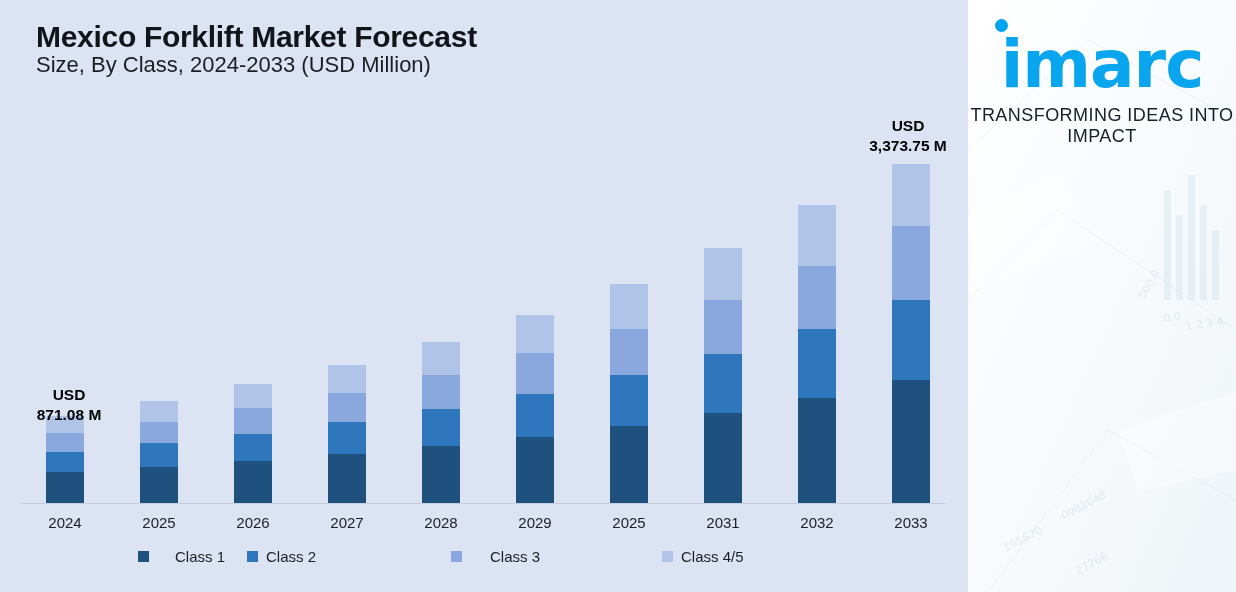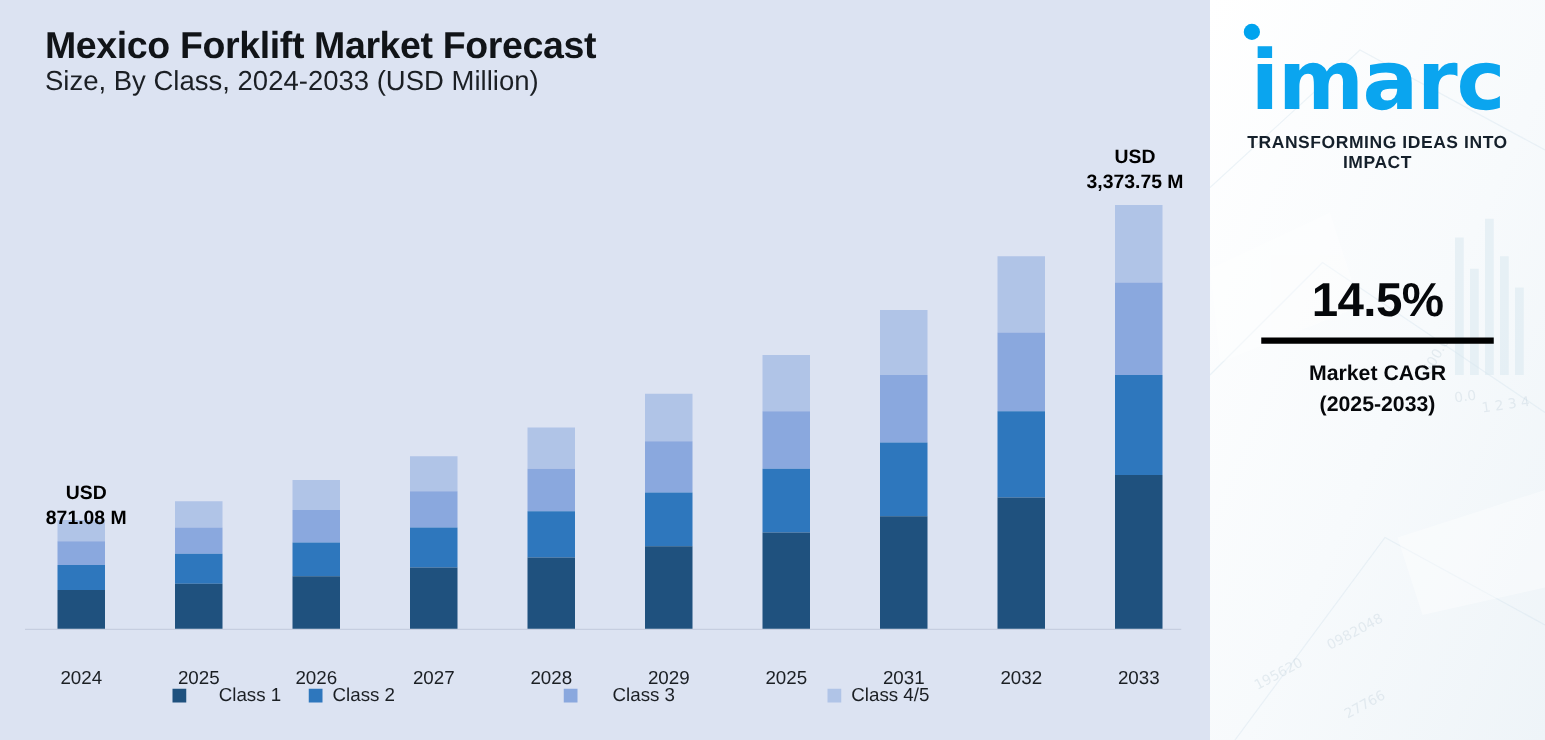--- a/index.html
+++ b/index.html
@@ -63,21 +63,20 @@
   .seg.c3 { background: #8aa8de; }
   .seg.c4 { background: #b0c4e7; }
 
   .xlabel {
     position: absolute;
     top: 514px;
     width: 80px;
     text-align: center;
     font-size: 15px;
     color: #1b1f24;
-    margin-top: 20px;
   }
 
   .callout {
     position: absolute;
     text-align: center;
     font-size: 15.5px;
     font-weight: bold;
     color: #000000;
     line-height: 1.28;
     white-space: nowrap;
@@ -136,22 +135,22 @@
   .logo-text {
     font-family: "DejaVu Sans", sans-serif;
     font-size: 66px;
     font-weight: bold;
     color: #0aa5ef;
     letter-spacing: -1px;
     line-height: 1;
     padding-top: 14px;
   }
   .logo-tagline {
-    font-size: 14px;
-    font-weight: bold;
+    font-size: 18px;
+    font-weight: normal;
     color: #15202b;
     letter-spacing: 0.45px;
     margin-top: 7px;
   }
 
   .cagr-block {
     position: absolute;
     left: 0; top: 222px;
     width: 268px;
     text-align: center;
@@ -357,21 +356,15 @@
         <text x="110" y="575" transform="rotate(-28 110 575)">27766</text>
       </g>
     </svg>
 
     <div class="logo-wrap">
       <div class="logo-dot"></div>
       <div class="logo-text">imarc</div>
       <div class="logo-tagline">TRANSFORMING IDEAS INTO IMPACT</div>
     </div>
 
-    <div class="cagr-block">
-      <div class="cagr-value">14.5%</div>
-      <div class="cagr-rule"></div>
-      <div class="cagr-label">Market CAGR</div>
-      <div class="cagr-period">(2025-2033)</div>
-    </div>
 
   </div>
 </div>
 
 </body></html>

